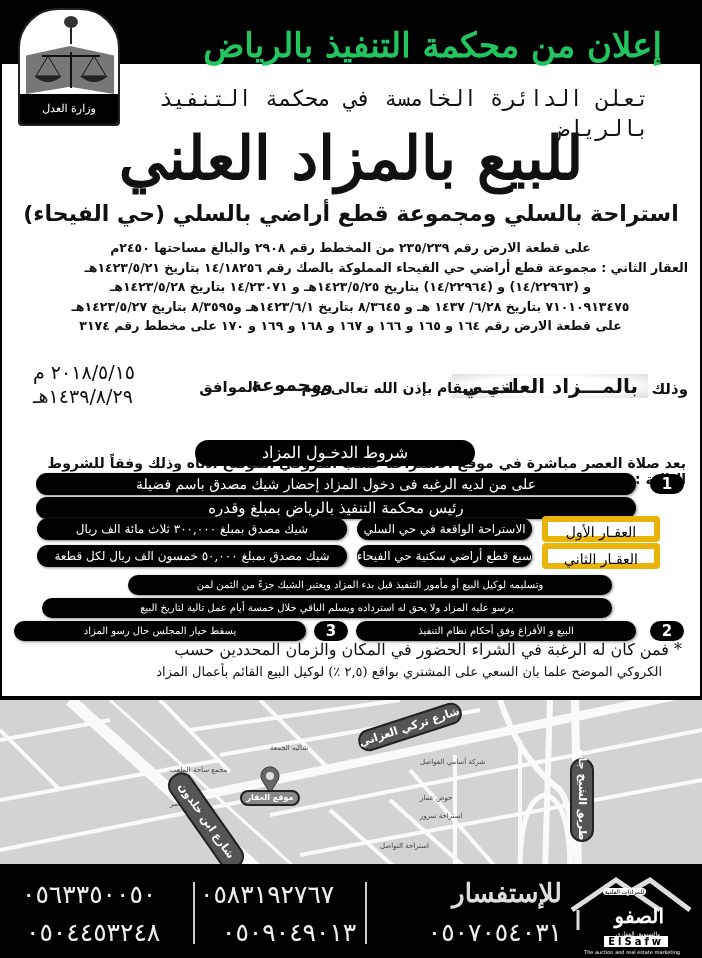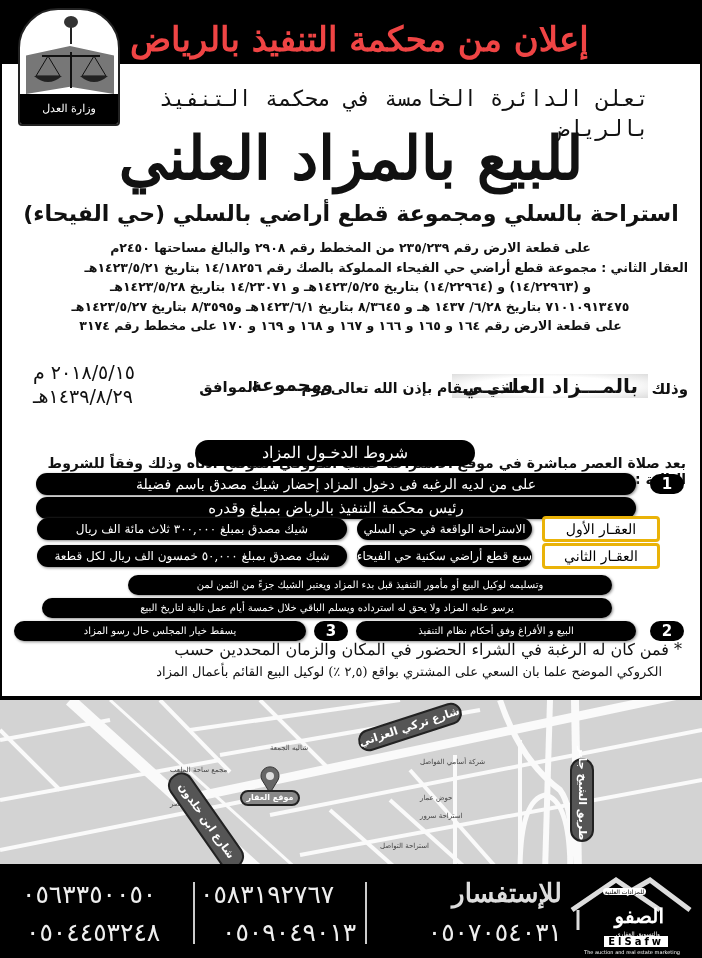--- a/index.html
+++ b/index.html
@@ -1,22 +1,22 @@
 <!DOCTYPE html>
 <html lang="ar" dir="rtl"><head>
 <meta charset="utf-8">
 <style>
   * { box-sizing: border-box; margin: 0; padding: 0; }
   html, body { width: 702px; height: 958px; background: #fff; overflow: hidden; }
   body { font-family: "DejaVu Sans", sans-serif; color: #111; position: relative; }
 
   
   .header { position: absolute; top: 0; left: 0; width: 702px; height: 64px; background: #000; }
-  .header-title { position: absolute; top: 14px; right: 40px; left: 130px; text-align: left;
-    color: #ef4444; font-family: "DejaVu Serif", serif; font-size: 34px; font-weight: bold; line-height: 50px; }
+  .header-title { position: absolute; top: 20px; right: 40px; left: 130px; text-align: right;
+    color: #22c55e; font-family: "DejaVu Serif", serif; font-size: 34px; font-weight: bold; line-height: 50px; }
 
   
   .emblem { position: absolute; top: 8px; left: 18px; width: 102px; height: 118px;
     background: #fff; border: 2px solid #222; border-radius: 40px 40px 4px 4px; overflow: hidden; }
   .emblem .palm { position: absolute; top: 4px; left: 44px; width: 14px; height: 30px; }
   .emblem .book { position: absolute; top: 36px; left: 6px; width: 88px; height: 48px; background: #777;
     clip-path: polygon(0 20%, 50% 0, 100% 20%, 100% 100%, 50% 85%, 0 100%); }
   .emblem .scale { position: absolute; top: 40px; left: 14px; width: 74px; height: 40px; }
   .emblem .ministry { position: absolute; bottom: 0; left: 0; width: 100%; height: 30px; background: #000;
     color: #fff; font-size: 11px; text-align: center; line-height: 30px; font-family: "DejaVu Serif", serif; }
@@ -43,21 +43,21 @@
   .auction-line .dates { position: absolute; left: 20px; top: -6px; font-size: 19px; line-height: 24px; text-align: left; direction: ltr; font-family: "DejaVu Sans", sans-serif; }
   .after-line { position: absolute; top: 412px; right: 16px; width: 675px; text-align: right; font-size: 14px; font-weight: bold; margin-top: 43px; }
 
   
   .cond-header { position: absolute; top: 440px; left: 195px; width: 280px; height: 26px; background: #000; color: #fff;
     border-radius: 14px; text-align: center; font-size: 16px; line-height: 26px; font-family: "DejaVu Serif", serif; }
   .pill { position: absolute; background: #000; color: #fff; border-radius: 12px; text-align: center; white-space: nowrap; overflow: hidden;
     font-family: "DejaVu Serif", serif; box-shadow: 1px 1px 3px #888; }
   .num { position: absolute; background: #000; color: #fff; border-radius: 10px; width: 34px; height: 20px; text-align: center;
     font-weight: bold; font-size: 15px; line-height: 20px; font-family: "DejaVu Sans", sans-serif; }
-  .label-box { position: absolute; background: #fff; color: #000; border: 3px solid #eab308; border-radius: 4px; text-align: center;
+  .label-box { position: absolute; background: #fff; color: #000; border: 6px solid #eab308; border-radius: 4px; text-align: center;
     font-size: 14px; line-height: 20px; font-family: "DejaVu Serif", serif; }
 
   .note1 { position: absolute; top: 640px; right: 20px; width: 670px; text-align: right; font-size: 16px; font-family: "DejaVu Serif", serif; white-space: nowrap; }
   .note2 { position: absolute; top: 664px; right: 40px; width: 650px; text-align: right; font-size: 13px; font-family: "DejaVu Serif", serif; white-space: nowrap; }
 
   
   .map { position: absolute; top: 696px; left: 0; width: 702px; height: 172px; background: #d3d3d3; border-top: 4px solid #000; border-bottom: 4px solid #000; overflow: hidden; }
   .map svg { position: absolute; top: 0; left: 0; }
   .callout { position: absolute; background: #555; color: #fff; border: 2px solid #222; border-radius: 12px; font-size: 11px; font-weight: bold; text-align: center; white-space: nowrap; }
   .poi { position: absolute; font-size: 7px; color: #444; white-space: nowrap; }

